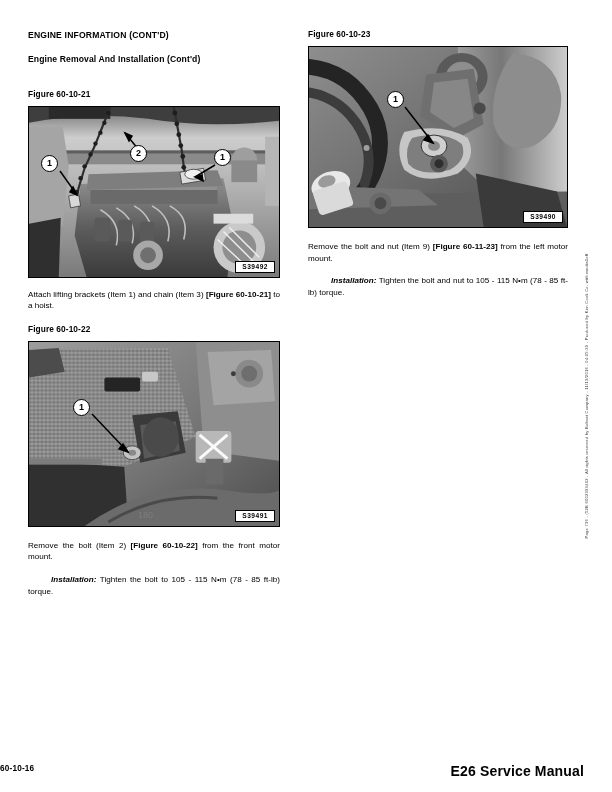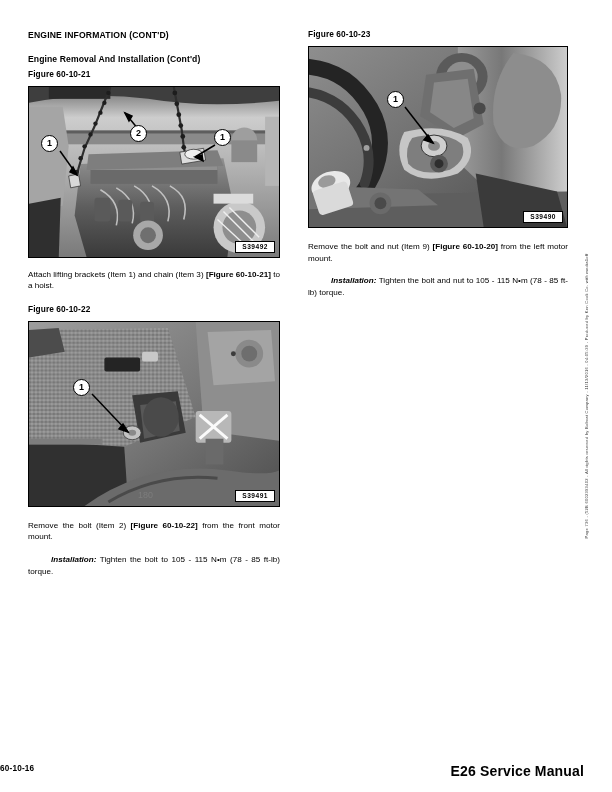--- a/index.html
+++ b/index.html
@@ -42,21 +42,21 @@
     font-size: 8.6px;
     font-weight: bold;
     letter-spacing: 0.18px;
     margin: 0 0 14px 0;
     line-height: 1.2;
   }
   .h-sub {
     font-size: 8.6px;
     font-weight: bold;
     letter-spacing: 0.1px;
-    margin: 0 0 5px 0;
+    margin: 0 0 25px 0;
     line-height: 1.2;
   }
   .fig-caption {
     font-size: 8.3px;
     font-weight: bold;
     letter-spacing: 0.1px;
     margin: 0 0 6px 0;
     line-height: 1.2;
   }
 
@@ -423,21 +423,21 @@
           <polygon points="124,96 115,93 119,88"></polygon>
         </g>
       </svg>
 
       <div class="callout" style="left:78px; top:44px;">1</div>
 
       <div class="photo-id">S39490</div>
     </div>
 
     <div class="para" style="margin-top:13px;">
-      <span>Remove the bolt and nut (Item 9) </span><b>[Figure 60-10-20]</b><span> from the left motor mount.</span>
+      <span>Remove the bolt and nut (Item 9) </span><b>[Figure 60-11-23]</b><span> from the left motor mount.</span>
     </div>
 
     <div class="para" style="margin-top:9px;">
       <span class="ital-bold">Installation:</span><span> Tighten the bolt and nut to 105 - 115 N•m (78 - 85 ft-lb) torque.</span>
     </div>
   </div>
 
   <div class="footer-page">60-10-16</div>
   <div class="footer-manual">E26 Service Manual</div>
 

